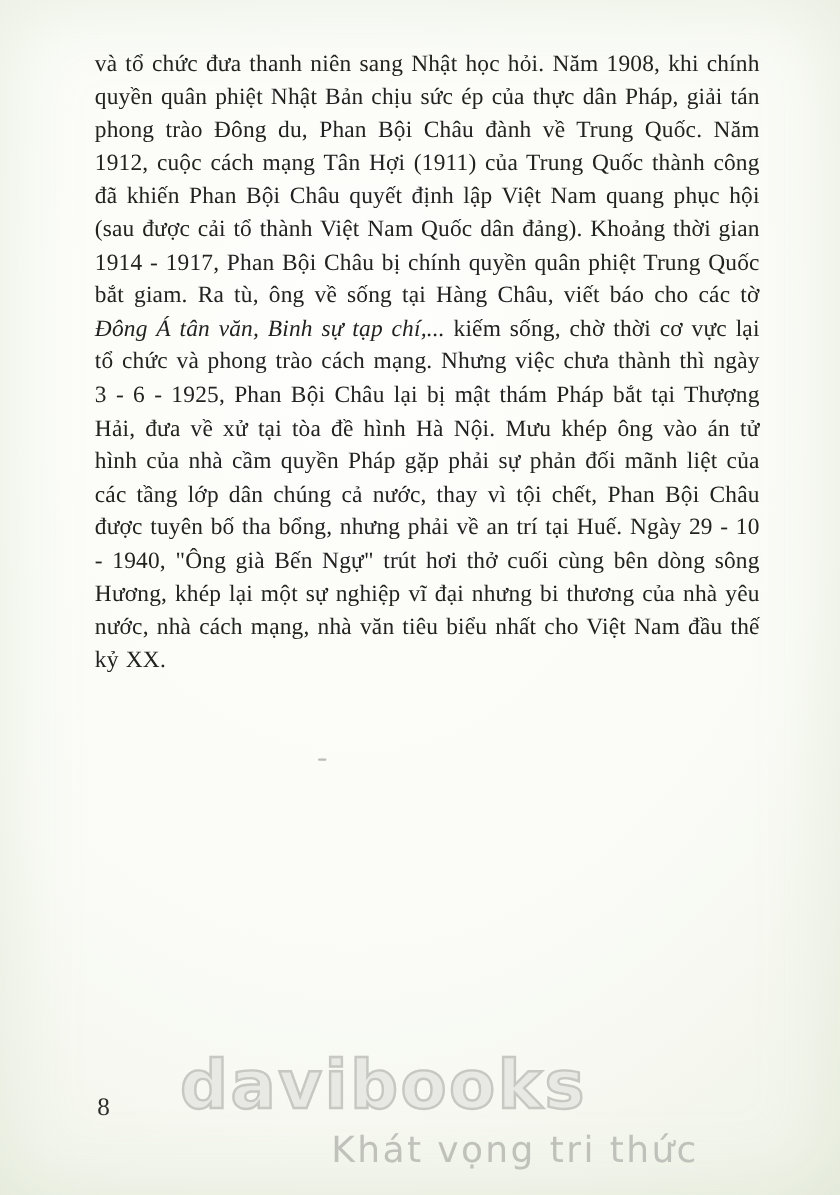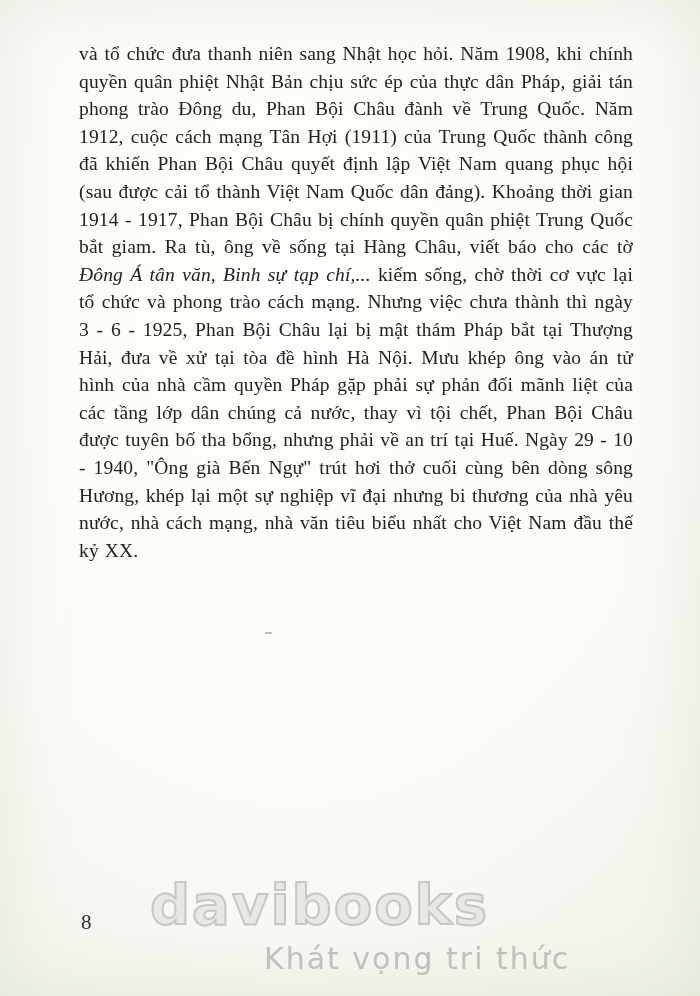--- a/index.html
+++ b/index.html
@@ -65,21 +65,21 @@
     font-size: 56px;
     line-height: 1;
     letter-spacing: 2px;
     color: #e8e9e4;
     -webkit-text-stroke: 2px #c6c8c1;
     text-shadow: 0 0 1px #cfd1ca;
     margin-top: 17px;
   }
   .wm-tagline {
     position: absolute;
-    left: 264px;
+    left: 276px;
     top: 944px;
     font-family: "DejaVu Sans", sans-serif;
     font-size: 30px;
     line-height: 1;
     letter-spacing: 2px;
     color: #bfc1ba;
   }
 </style>
 </head>
 <body>

